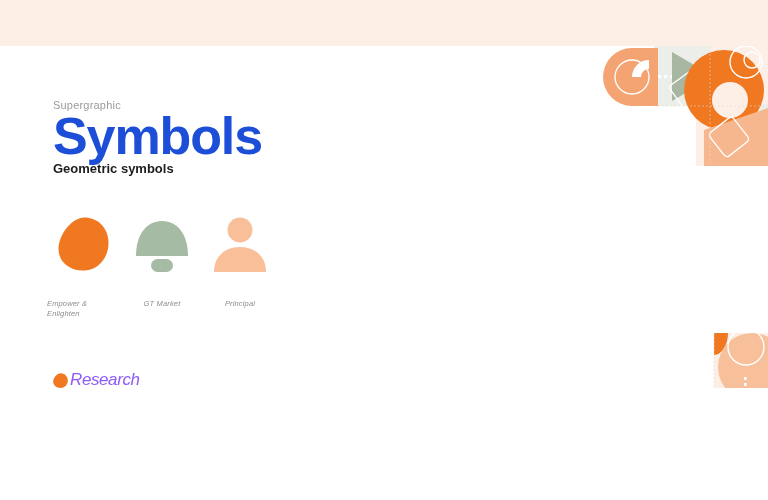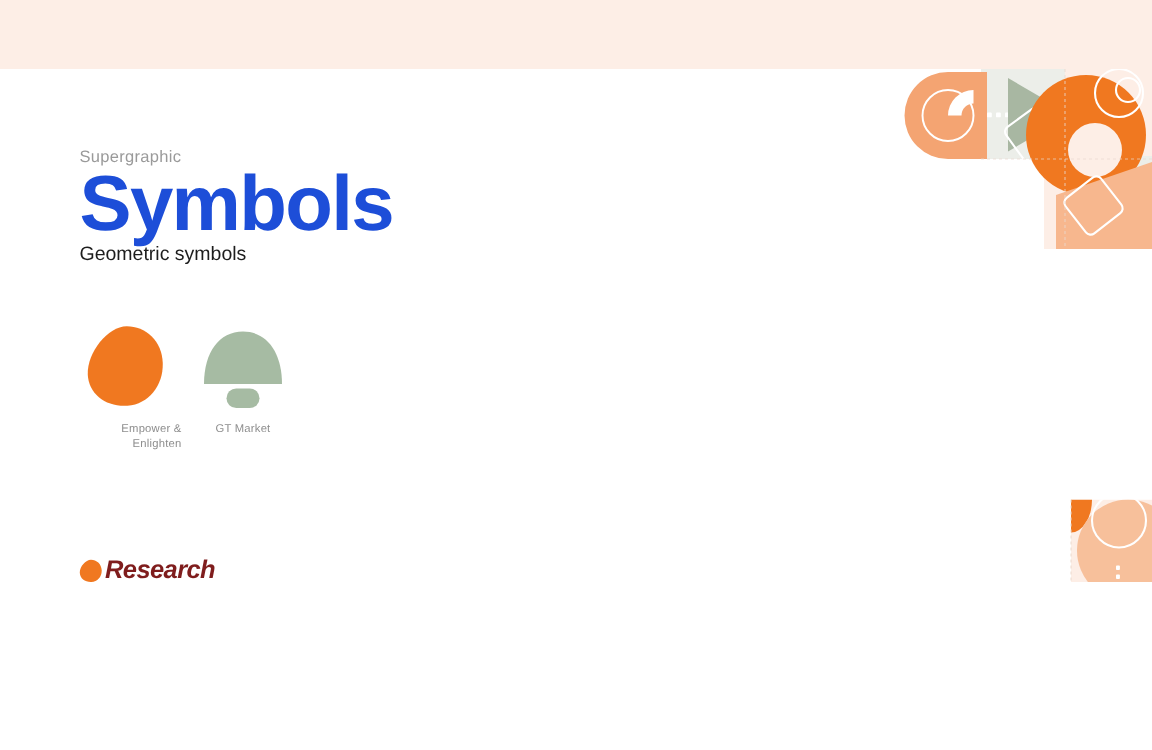--- a/index.html
+++ b/index.html
@@ -51,21 +51,21 @@
     color: #1d4ed8;
     letter-spacing: -1.1px;
     line-height: 40px;
     margin: 0;
   }
   .subtitle {
     font-size: 13px;
     color: #1d1d1d;
     line-height: 16px;
     margin: 5px 0 0 0;
-    font-weight: 400;
+    font-weight: 700;
   }
 
   
   .symbols {
     position: absolute;
     left: 45px;
     top: 213px;
     display: flex;
     z-index: 12;
   }
@@ -74,48 +74,49 @@
     display: flex;
     flex-direction: column;
     align-items: center;
   }
   .glyph {
     position: relative;
     width: 62px;
     height: 62px;
   }
   .sym-label {
-    margin-top: 6px;
+    margin-top: 24px;
     font-size: 7.5px;
     line-height: 10px;
     color: #8d8d8d;
-    text-align: right;
+    text-align: left;
     letter-spacing: .15px;
     max-width: 74px;
+    font-style: italic;
   }
 
   
   .logo {
     position: absolute;
     left: 52px;
     top: 370px;
     display: flex;
     align-items: center;
     z-index: 12;
   }
   .logo-mark {
     width: 17px;
     height: 17px;
     margin-right: 1px;
   }
   .logo-text {
     font-size: 17px;
-    font-weight: 700;
+    font-weight: 400;
     font-style: italic;
-    color: #7f1d1d;
+    color: #8b5cf6;
     letter-spacing: -.4px;
   }
 
   
   .deco {
     position: absolute;
     z-index: 5;
   }
   .deco-tr { right: 0; top: 46px; }
   .deco-br { right: 0; top: 333px; }
@@ -246,20 +247,29 @@
     <div class="sym">
       <div class="glyph">
         <svg width="62" height="62" viewBox="0 0 62 62">
           <path d="M5 43 C5 22 15 8 31 8 C47 8 57 22 57 43 Z" fill="#a6bba3"></path>
           <rect x="20" y="46" width="22" height="13" rx="6.5" fill="#a6bba3"></rect>
         </svg>
       </div>
       <div class="sym-label">GT Market</div>
     </div>
 
+    <div class="sym">
+      <div class="glyph">
+        <svg width="62" height="62" viewBox="0 0 62 62">
+          <circle cx="31" cy="17" r="12.5" fill="#f9bf99"></circle>
+          <path d="M5 59 C5 43 16.5 34 31 34 C45.5 34 57 43 57 59 Z" fill="#f9bf99"></path>
+        </svg>
+      </div>
+      <div class="sym-label">Principal</div>
+    </div>
 
 
 
 
 
 
   </div>
 
   <div class="logo">
     <svg class="logo-mark" viewBox="0 0 20 20">

